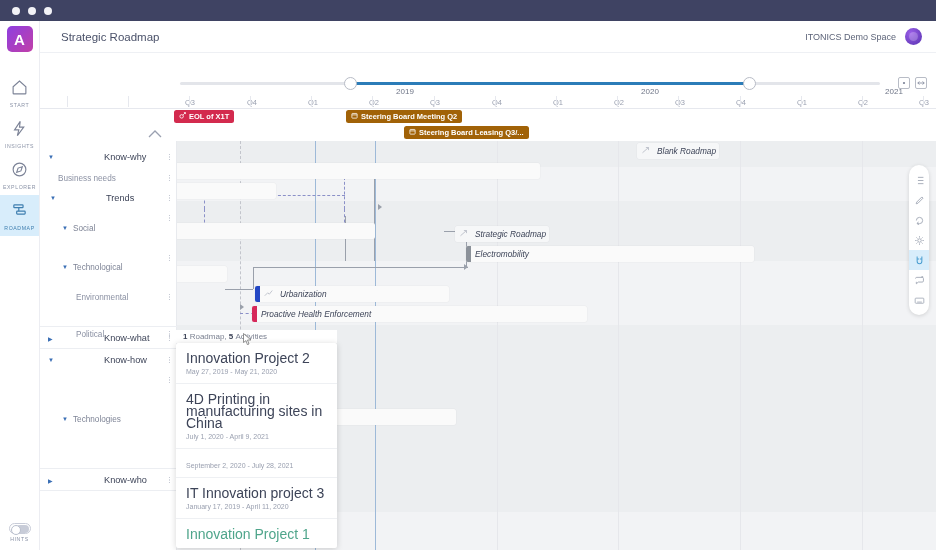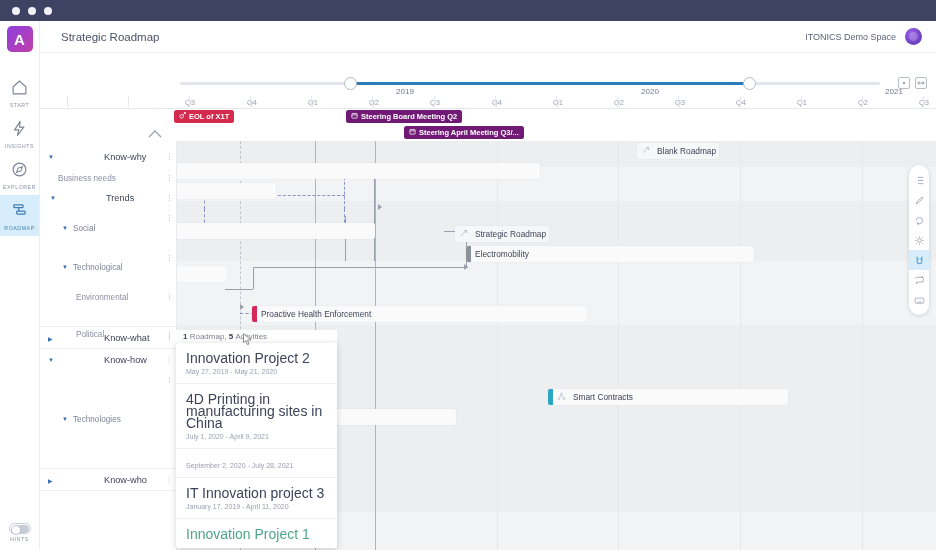--- a/index.html
+++ b/index.html
@@ -126,21 +126,21 @@
     position: absolute; top: 9px; width: 1px; height: 11px; background: #e6e8ee;
   }
 
   
   .pill {
     position: absolute; height: 13px; border-radius: 2.5px;
     display: flex; align-items: center; gap: 3px; padding: 0 5px;
     font-size: 7.5px; font-weight: 700; color: #fff; white-space: nowrap;
   }
   .pill.red  { background: #d32a4e; }
-  .pill.blue { background: #701a75; }
+  .pill.blue { background: #a16207; }
   .pill svg { width: 7px; height: 7px; }
 
   
   .canvas {
     position: absolute; left: 40px; top: 120px; width: 896px; height: 409px;
     background: #f2f3f5; overflow: hidden;
   }
   .vline { position: absolute; top: 0; width: 1px; height: 409px; }
   .vline.q { background: #e6e7eb; }
   .vline.blue { background: #9db9d8; }
@@ -186,21 +186,21 @@
   
   .bar {
     position: absolute; height: 16px; background: #fafafa;
     border-radius: 2px; display: flex; align-items: center;
     box-shadow: 0 0 0 .5px rgba(0,0,0,.035);
     font-size: 8.3px; color: #3d4458; white-space: nowrap;
     overflow: hidden;
   }
   .bar .chip { width: 5px; height: 16px; flex: 0 0 5px; }
   .bar .ico  { width: 9px; margin: 0 3px 0 4px; flex: 0 0 9px; opacity: .55; }
-  .bar .txt  { padding-left: 4px; padding-right: 6px; }
+  .bar .txt  { padding-left: 4px; padding-right: 6px; font-style: italic; }
   .bar.plain .txt { padding-left: 6px; }
 
   
   .conn { position: absolute; background: #9aa0ab; }
   .conn.h { height: 1px; }
   .conn.v { width: 1px; }
   .conn.dashed-h { height: 0; border-top: 1px dashed #8b90c8; background: none; }
   .conn.dashed-v { width: 0; border-left: 1px dashed #8b90c8; background: none; }
   .arrow {
     position: absolute; width: 0; height: 0;
@@ -386,21 +386,21 @@
     </span>
     <span>Steering Board Meeting Q2</span>
   </div>
   <div class="pill blue" style="left:404px; top:105px">
     <span>
       <svg viewBox="0 0 12 12" fill="none" stroke="#fff" stroke-width="1.3">
           <rect x="1.5" y="2.5" width="9" height="8" rx="1"></rect>
           <path d="M1.5 5h9"></path>
         </svg>
     </span>
-    <span>Steering April Meeting Q3/...</span>
+    <span>Steering Board Leasing Q3/...</span>
   </div>
 
   <span class="collapse-chevron">
     <svg viewBox="0 0 14 8" width="14" height="8" fill="none" stroke="#9aa0b0" stroke-width="1.3">
         <path d="M1 7 7 1l6 6"></path>
       </svg>
   </span>
 
   <div class="canvas">
 
@@ -476,38 +476,35 @@
     <div class="bar" style="left:426px; top:105px; width:288px">
       <span class="chip" style="background:#8b9199"></span>
       <span class="txt">Electromobility</span>
     </div>
 
     <div class="bar" style="left:12px; top:125px; width:175px">
       <span class="chip" style="background:#49a85a"></span>
       <span class="txt">Big Social Data</span>
     </div>
 
+    <div class="bar" style="left:215px; top:145px; width:194px">
+      <span class="chip" style="background:#2347c4"></span>
+      <span class="ico">
+        <svg viewBox="0 0 12 12" fill="none" stroke="#8b91a3" stroke-width="1.2">
+            <path d="M1 9 5 5l2 2 4-5"></path>
+          </svg>
+      </span>
+      <span class="txt">Urbanization</span>
+    </div>
 
     <div class="bar" style="left:212px; top:165px; width:335px">
       <span class="chip" style="background:#d6285a"></span>
       <span class="txt">Proactive Health Enforcement</span>
     </div>
 
-    <div class="bar" style="left:508px; top:248px; width:240px">
-      <span class="chip" style="background:#2aa7c4"></span>
-      <span class="ico">
-        <svg viewBox="0 0 12 12" fill="none" stroke="#8b91a3" stroke-width="1">
-            <circle cx="2.5" cy="9" r="1.2"></circle>
-            <circle cx="9.5" cy="9" r="1.2"></circle>
-            <circle cx="6" cy="2.5" r="1.2"></circle>
-            <path d="M3.4 8 5.2 3.6M8.6 8 6.8 3.6"></path>
-          </svg>
-      </span>
-      <span class="txt">Smart Contracts</span>
-    </div>
 
     <div class="bar" style="left:164px; top:268px; width:252px; background:#fafafa">
       <span class="ico">
         <svg viewBox="0 0 12 12" fill="none" stroke="#8b91a3" stroke-width="1">
             <circle cx="2.5" cy="9" r="1.2"></circle>
             <circle cx="9.5" cy="9" r="1.2"></circle>
             <circle cx="6" cy="2.5" r="1.2"></circle>
             <path d="M3.4 8 5.2 3.6M8.6 8 6.8 3.6"></path>
           </svg>
       </span>

